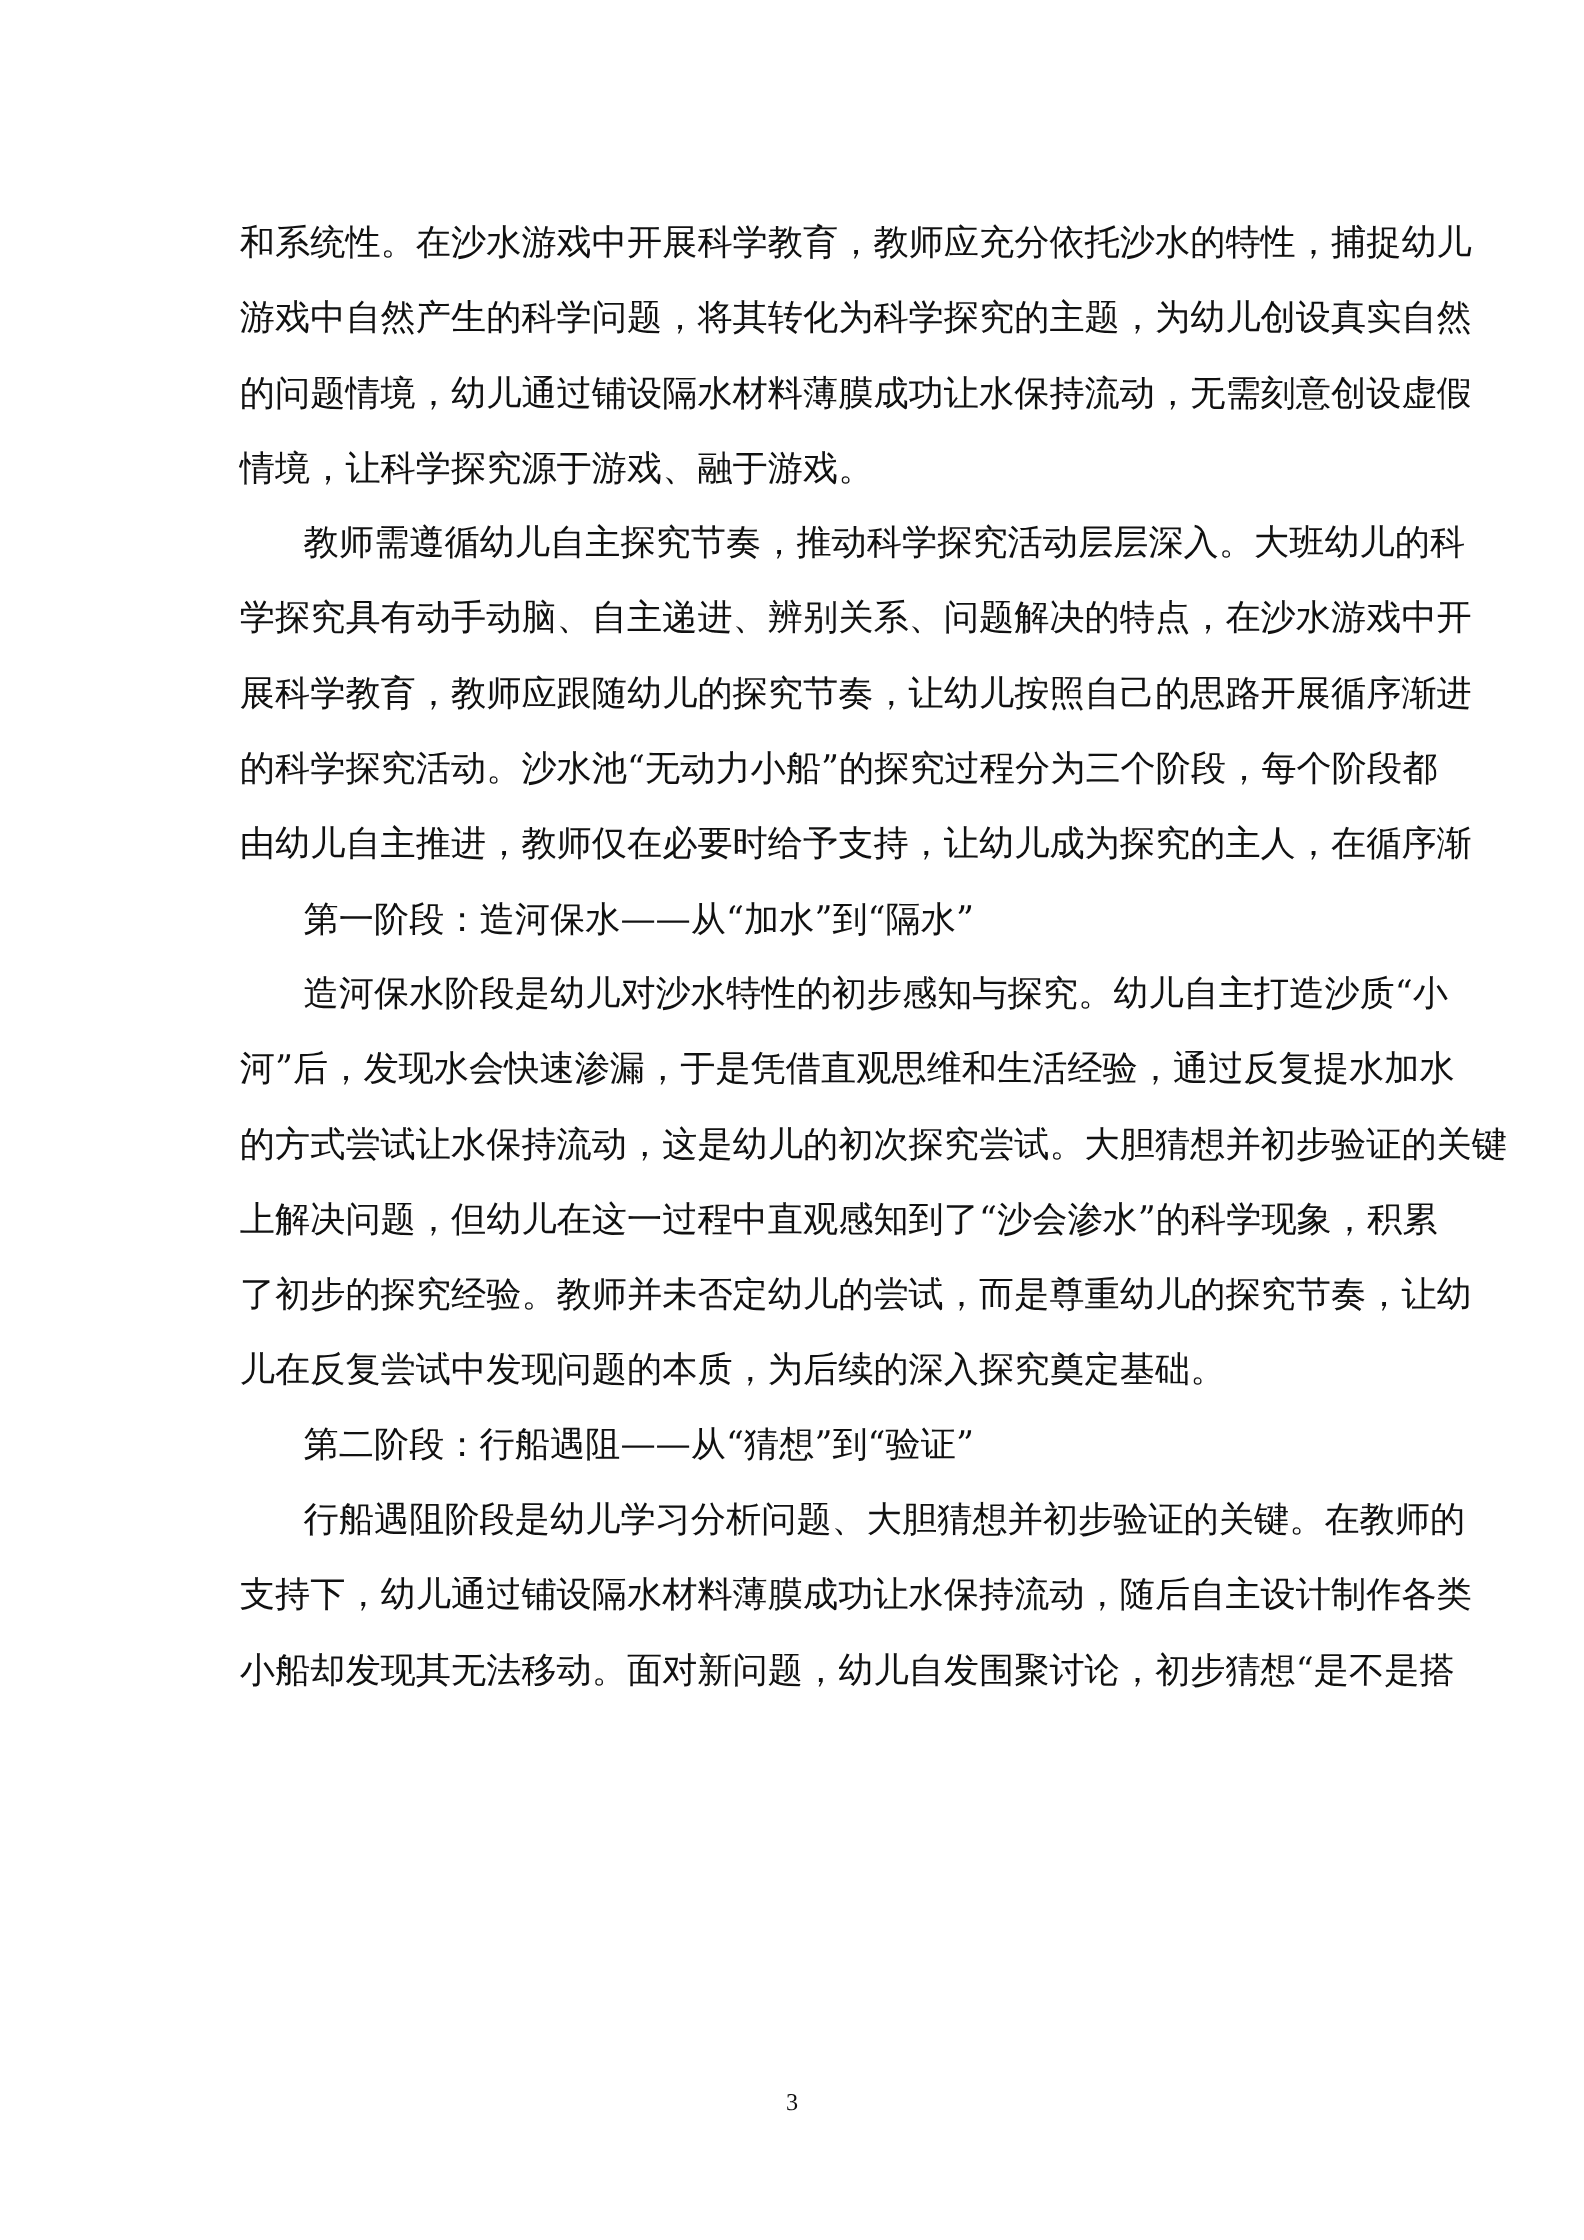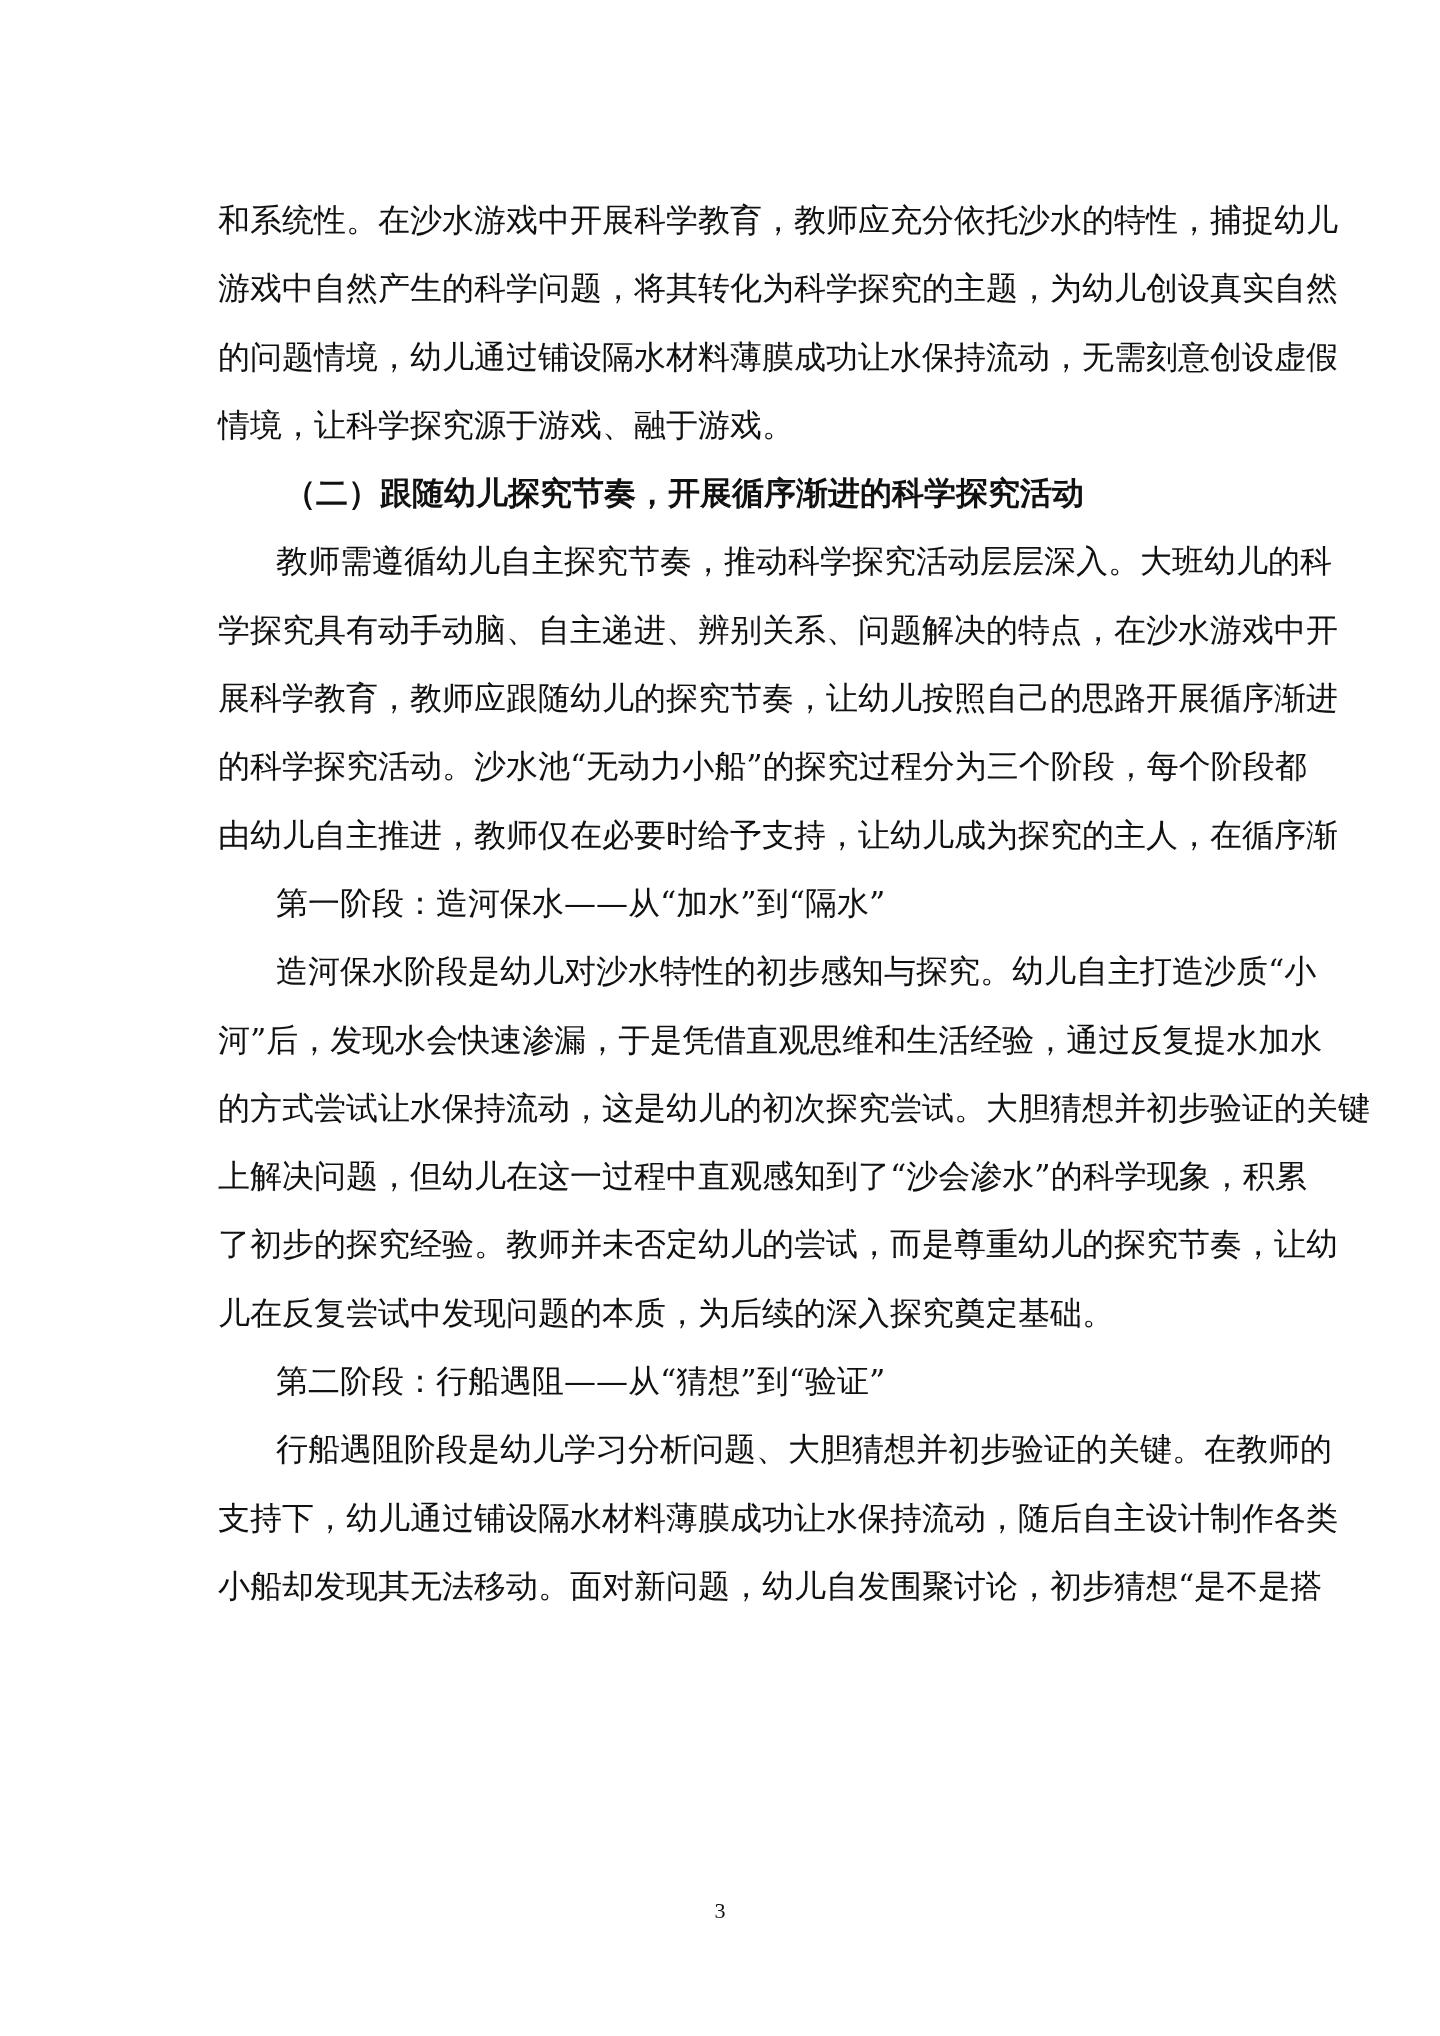--- a/index.html
+++ b/index.html
@@ -63,21 +63,20 @@
 
 <div class="page">
 
   <div>
     <span class="line">和系统性。在沙水游戏中开展科学教育，教师应充分依托沙水的特性，捕捉幼儿</span>
     <span class="line">游戏中自然产生的科学问题，将其转化为科学探究的主题，为幼儿创设真实自然</span>
     <span class="line">的问题情境，幼儿通过铺设隔水材料薄膜成功让水保持流动，无需刻意创设虚假</span>
     <span class="line last">情境，让科学探究源于游戏、融于游戏。</span>
   </div>
 
-  <span class="line heading">（二）跟随幼儿探究节奏，开展循序渐进的科学探究活动</span>
 
   <div>
     <span class="line indent">教师需遵循幼儿自主探究节奏，推动科学探究活动层层深入。大班幼儿的科</span>
     <span class="line">学探究具有动手动脑、自主递进、辨别关系、问题解决的特点，在沙水游戏中开</span>
     <span class="line">展科学教育，教师应跟随幼儿的探究节奏，让幼儿按照自己的思路开展循序渐进</span>
     <span class="line">的科学探究活动。沙水池“无动力小船”的探究过程分为三个阶段，每个阶段都</span>
     <span class="line">由幼儿自主推进，教师仅在必要时给予支持，让幼儿成为探究的主人，在循序渐</span>
   </div>
 
   <span class="line subheading">第一阶段：造河保水——从“加水”到“隔水”</span>

